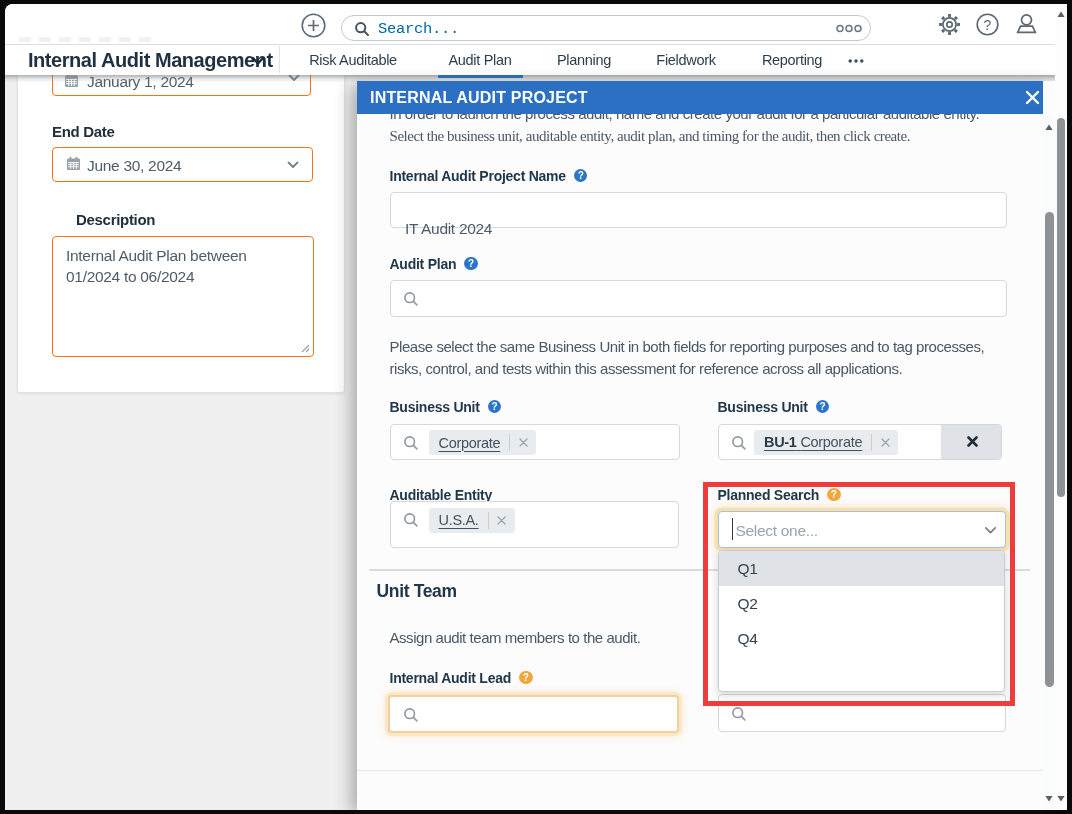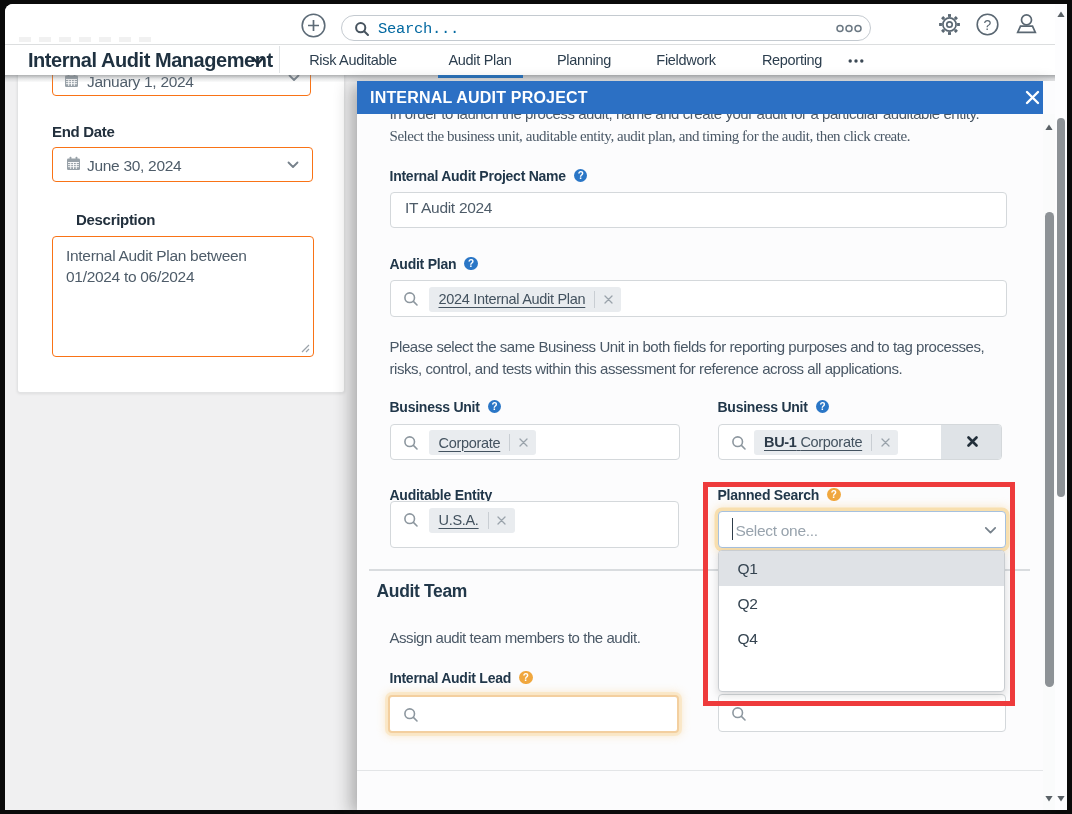--- a/index.html
+++ b/index.html
@@ -206,42 +206,33 @@
     </div>
 
     <div class="abs body-text" style="left:32.5px; top:22px; z-index:-1;">In order to launch the process audit, name and create your audit for a particular auditable entity.</div>
     <div class="abs body-text" style="left:32.5px; top:44px;font-family:Liberation Serif, serif;">Select the business unit, auditable entity, audit plan, and timing for the audit, then click create.</div>
 
     <div class="abs mlabel" style="left:32.5px; top:86.5px;">
       <span>Internal Audit Project Name</span>
       <span class="qmark qblue">?</span>
     </div>
     <div class="abs minput" style="left:32.5px; top:110.5px; width:617px; height:36px;">
-      <span class="abs input-text" style="left:14.5px; top:6px; white-space:nowrap;">IT Audit 2024</span>
+      <span class="abs input-text" style="left:14.5px; top:27px; white-space:nowrap;">IT Audit 2024</span>
     </div>
 
     <div class="abs mlabel" style="left:32.5px; top:174.5px;">
       <span>Audit Plan</span>
       <span class="qmark qblue">?</span>
     </div>
     <div class="abs minput" style="left:32.5px; top:198.5px; width:617px; height:37.5px;">
       <span class="abs mag" style="left:12px; top:10.5px;">
         <svg width="16" height="16" viewBox="0 0 16 16">
             <circle cx="6.7" cy="6.7" r="4.8" fill="none" stroke="#8d979f" stroke-width="1.6"></circle>
             <path d="M10.4 10.4 L14 14" stroke="#8d979f" stroke-width="1.6" stroke-linecap="round"></path>
           </svg>
-      </span>
-      <span class="abs chip" style="left:38px; top:6px;">
-        <span class="chip-label">2024 Internal Audit Plan</span>
-        <span class="chip-div"></span>
-        <span class="chip-x">
-          <svg width="9" height="9" viewBox="0 0 9 9">
-              <path d="M1 1 L8 8 M8 1 L1 8" stroke="#9aa3ab" stroke-width="1.3" stroke-linecap="round"></path>
-            </svg>
-        </span>
       </span>
     </div>
 
     <div class="abs body-text" style="left:32.5px; top:276.5px;">risks, control, and tests within this assessment for reference across all applications.</div>
     <div class="abs body-text" style="left:32.5px; top:255px;">Please select the same Business Unit in both fields for reporting purposes and to tag processes,</div>
 
     <div class="abs mlabel" style="left:32.5px; top:317.5px;">
       <span>Business Unit</span>
       <span class="qmark qblue">?</span>
     </div>
@@ -318,21 +309,21 @@
       <span class="abs" style="left:265px; top:13.5px;">
         <svg width="13" height="9" viewBox="0 0 13 9">
             <path d="M1.8 1.8 L6.5 6.7 L11.2 1.8" fill="none" stroke="#76818b" stroke-width="1.7" stroke-linecap="round" stroke-linejoin="round"></path>
           </svg>
       </span>
     </div>
     <div class="abs caret"></div>
 
     <div class="abs" style="left:12px; top:488px; width:661px; height:1.5px; background:#d9dcdf;"></div>
 
-    <div class="abs section-h" style="left:19.5px; top:499.5px;">Audit Team</div>
+    <div class="abs section-h" style="left:19.5px; top:499.5px;">Unit Team</div>
     <div class="abs body-text" style="left:32.5px; top:546px;">Assign audit team members to the audit.</div>
     <div class="abs mlabel" style="left:32.5px; top:588.5px;">
       <span>Internal Audit Lead</span>
       <span class="qmark qorange">?</span>
     </div>
     <div class="abs" style="left:31px; top:613.5px; width:290.5px; height:38px; background:#fff; border:2px solid #f3cf9f; border-radius:4px; box-shadow:0 0 0 3px rgba(249,224,178,0.55), 0 0 8px 3px rgba(244,190,100,0.30);">
       <span class="abs mag" style="left:13px; top:10px;">
         <svg width="16" height="16" viewBox="0 0 16 16">
             <circle cx="6.7" cy="6.7" r="4.8" fill="none" stroke="#8d979f" stroke-width="1.6"></circle>
             <path d="M10.4 10.4 L14 14" stroke="#8d979f" stroke-width="1.6" stroke-linecap="round"></path>

